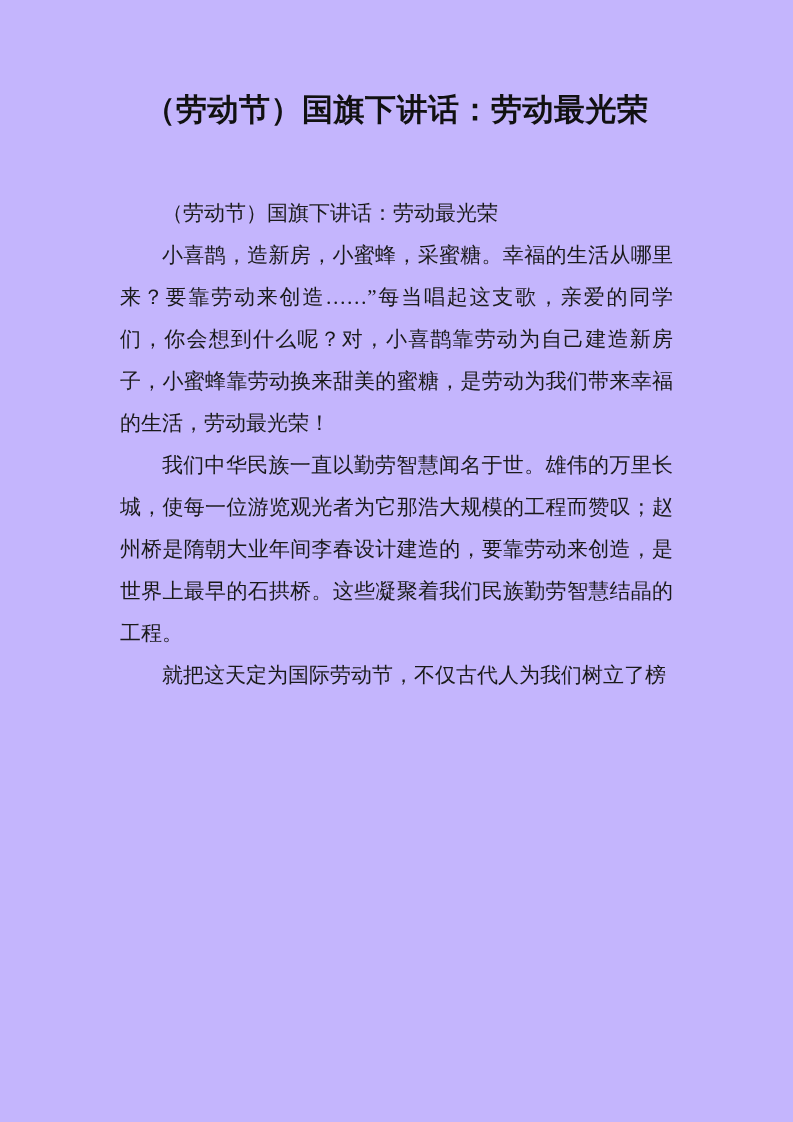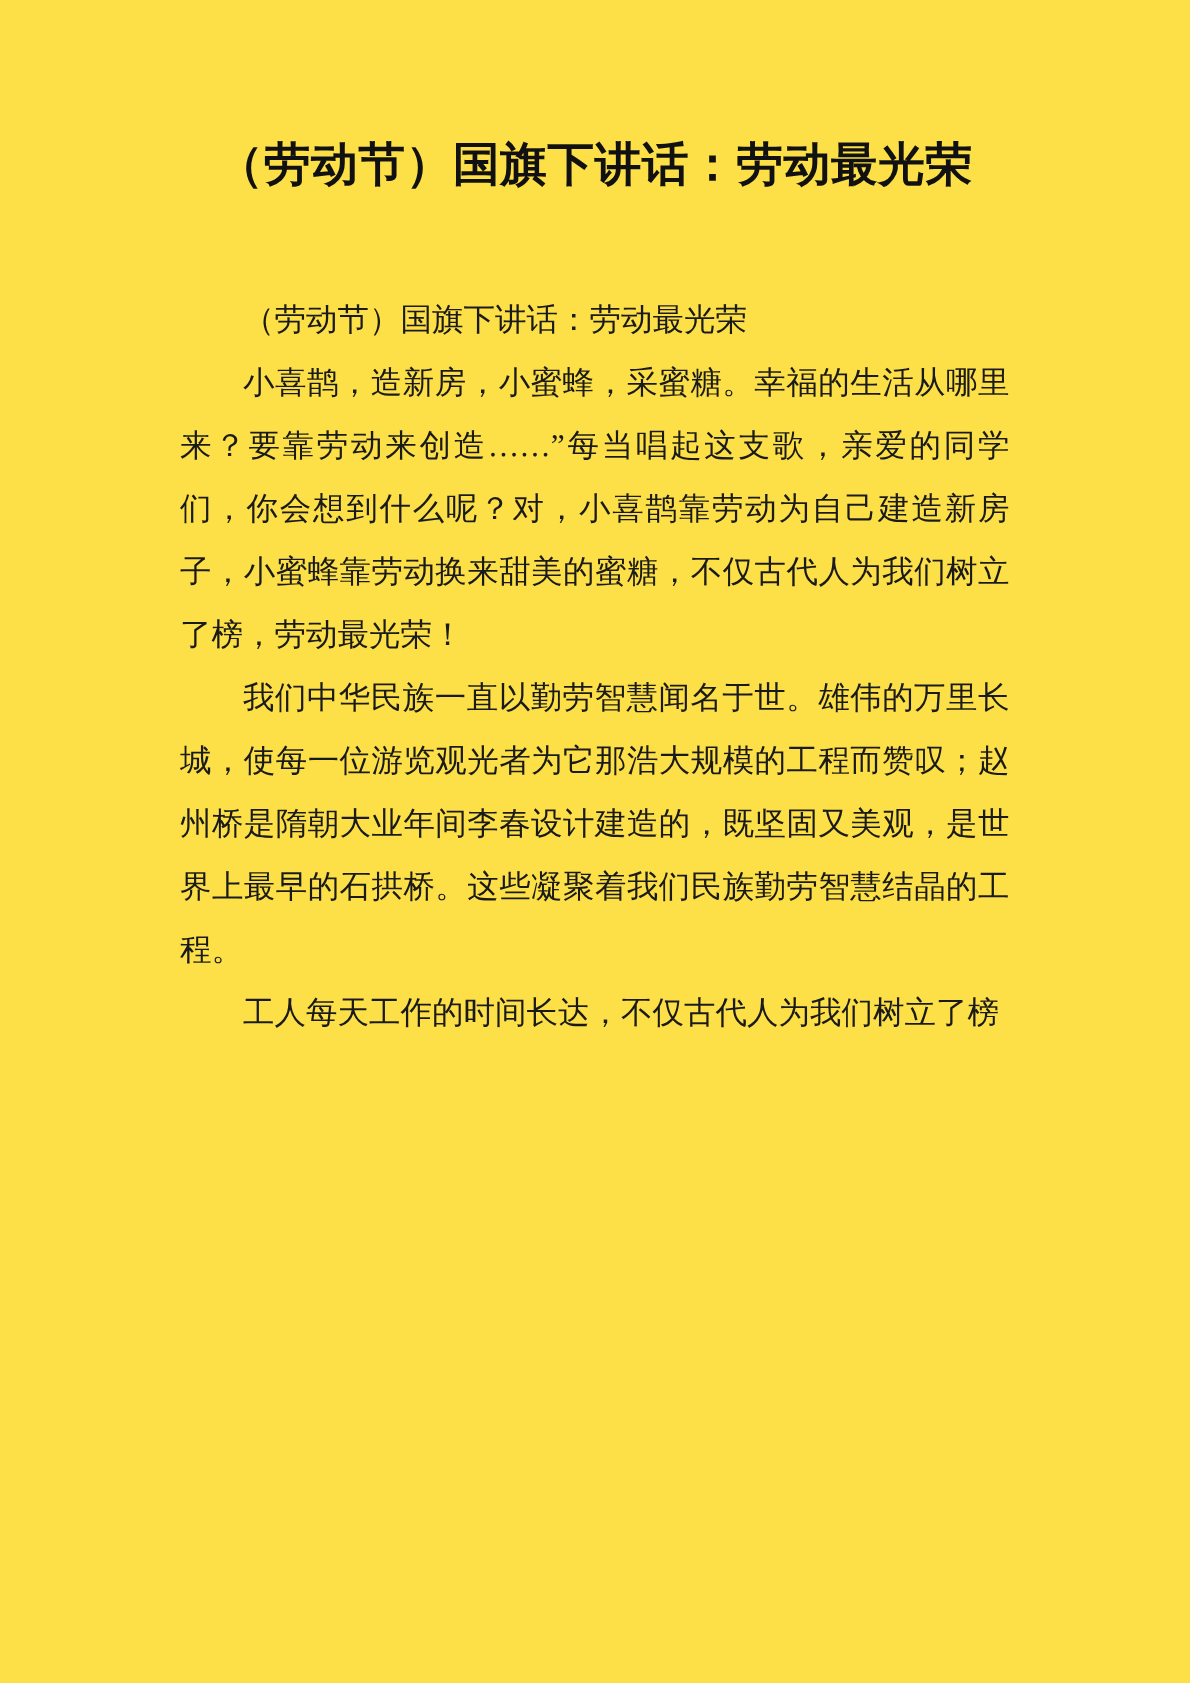--- a/index.html
+++ b/index.html
@@ -4,21 +4,21 @@
 <style>
   html, body {
     margin: 0;
     padding: 0;
     background: #ffffff;
   }
   .page {
     position: relative;
     width: 793px;
     height: 1122px;
-    background: #fde047;
+    background: #c4b5fd;
     overflow: hidden;
     font-family: "Liberation Serif", "DejaVu Serif", serif;
   }
   .doc {
     position: absolute;
     left: 120px;
     top: 0;
     width: 553px;
     color: #1a1a1a;
   }
@@ -41,17 +41,17 @@
     word-break: break-all;
   }
 </style>
 </head>
 <body>
 
 <div class="page">
   <div class="doc">
     <h1 class="title">（劳动节）国旗下讲话：劳动最光荣</h1>
     <p class="para">（劳动节）国旗下讲话：劳动最光荣</p>
-    <p class="para">小喜鹊，造新房，小蜜蜂，采蜜糖。幸福的生活从哪里来？要靠劳动来创造……”每当唱起这支歌，亲爱的同学们，你会想到什么呢？对，小喜鹊靠劳动为自己建造新房子，小蜜蜂靠劳动换来甜美的蜜糖，不仅古代人为我们树立了榜，劳动最光荣！</p>
-    <p class="para">我们中华民族一直以勤劳智慧闻名于世。雄伟的万里长城，使每一位游览观光者为它那浩大规模的工程而赞叹；赵州桥是隋朝大业年间李春设计建造的，既坚固又美观，是世界上最早的石拱桥。这些凝聚着我们民族勤劳智慧结晶的工程。</p>
-    <p class="para">工人每天工作的时间长达，不仅古代人为我们树立了榜</p>
+    <p class="para">小喜鹊，造新房，小蜜蜂，采蜜糖。幸福的生活从哪里来？要靠劳动来创造……”每当唱起这支歌，亲爱的同学们，你会想到什么呢？对，小喜鹊靠劳动为自己建造新房子，小蜜蜂靠劳动换来甜美的蜜糖，是劳动为我们带来幸福的生活，劳动最光荣！</p>
+    <p class="para">我们中华民族一直以勤劳智慧闻名于世。雄伟的万里长城，使每一位游览观光者为它那浩大规模的工程而赞叹；赵州桥是隋朝大业年间李春设计建造的，要靠劳动来创造，是世界上最早的石拱桥。这些凝聚着我们民族勤劳智慧结晶的工程。</p>
+    <p class="para">就把这天定为国际劳动节，不仅古代人为我们树立了榜</p>
   </div>
 </div>
 
 </body></html>

